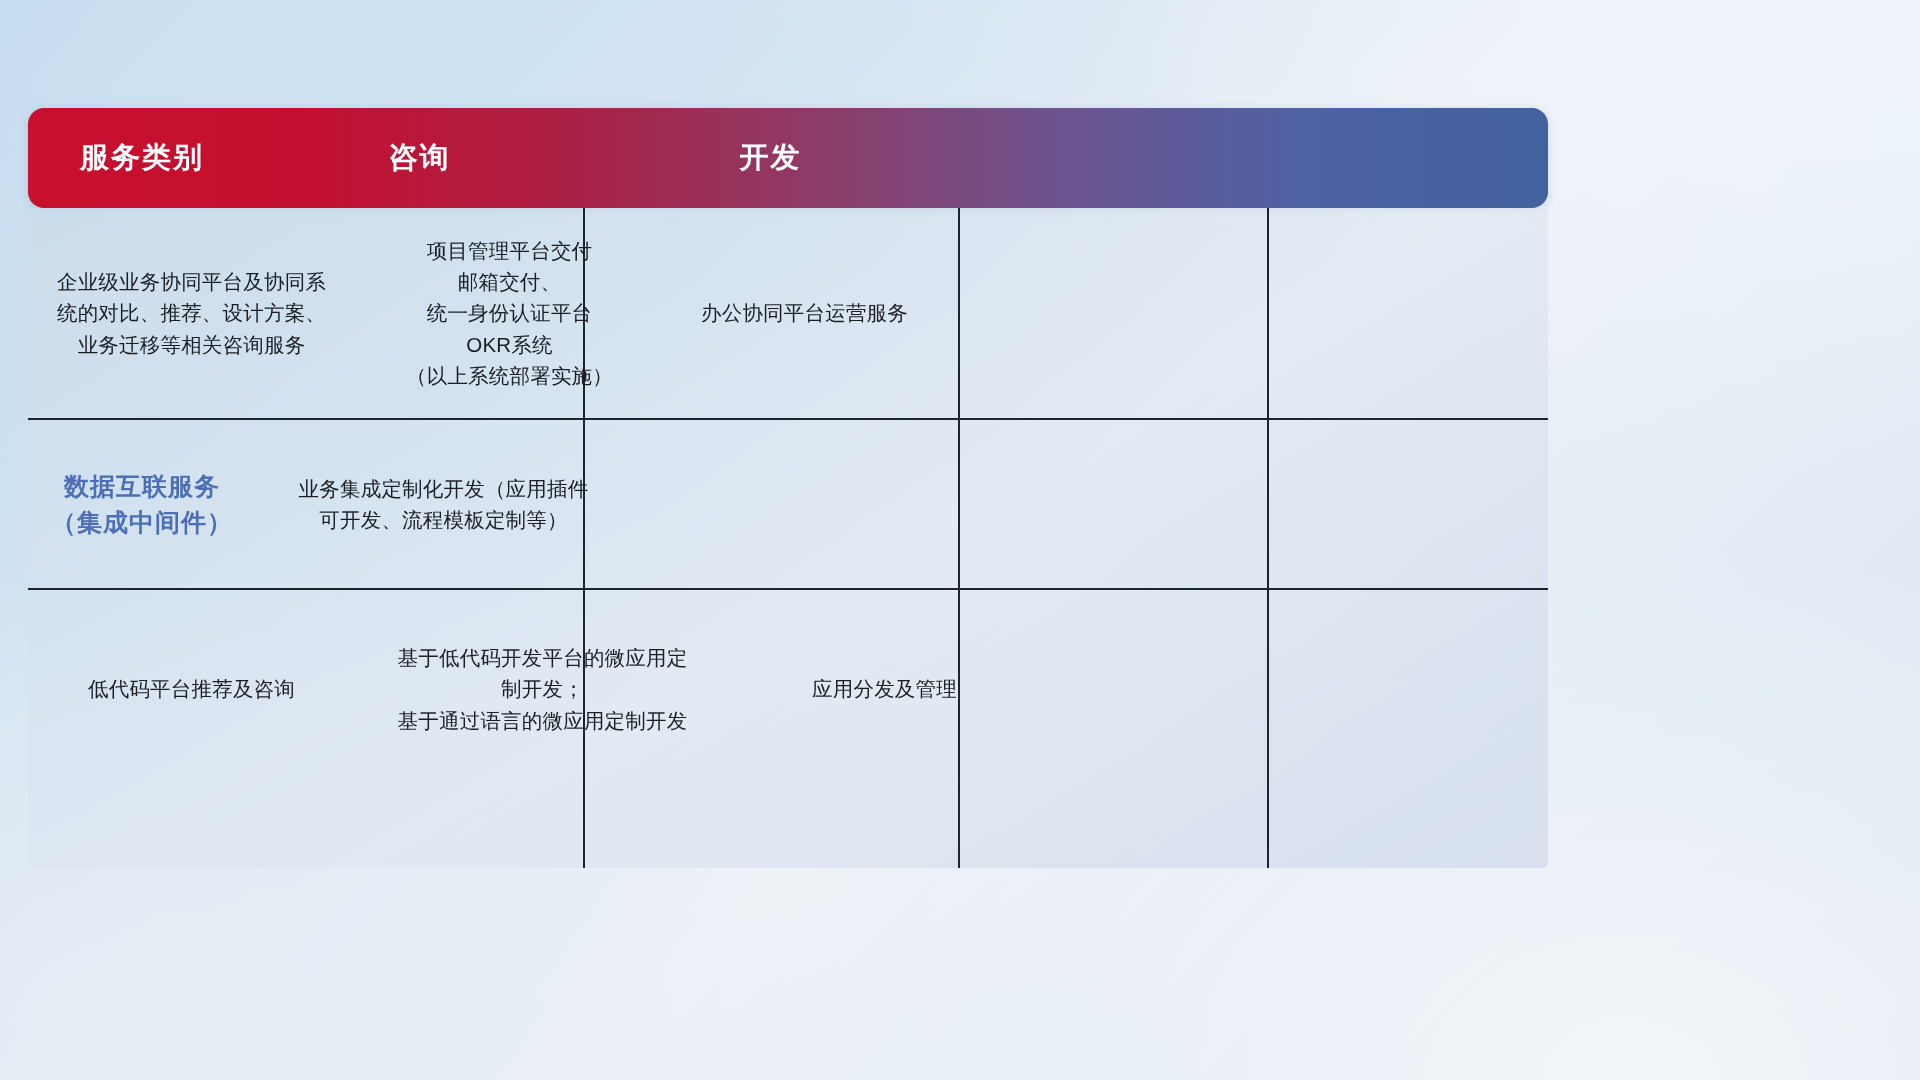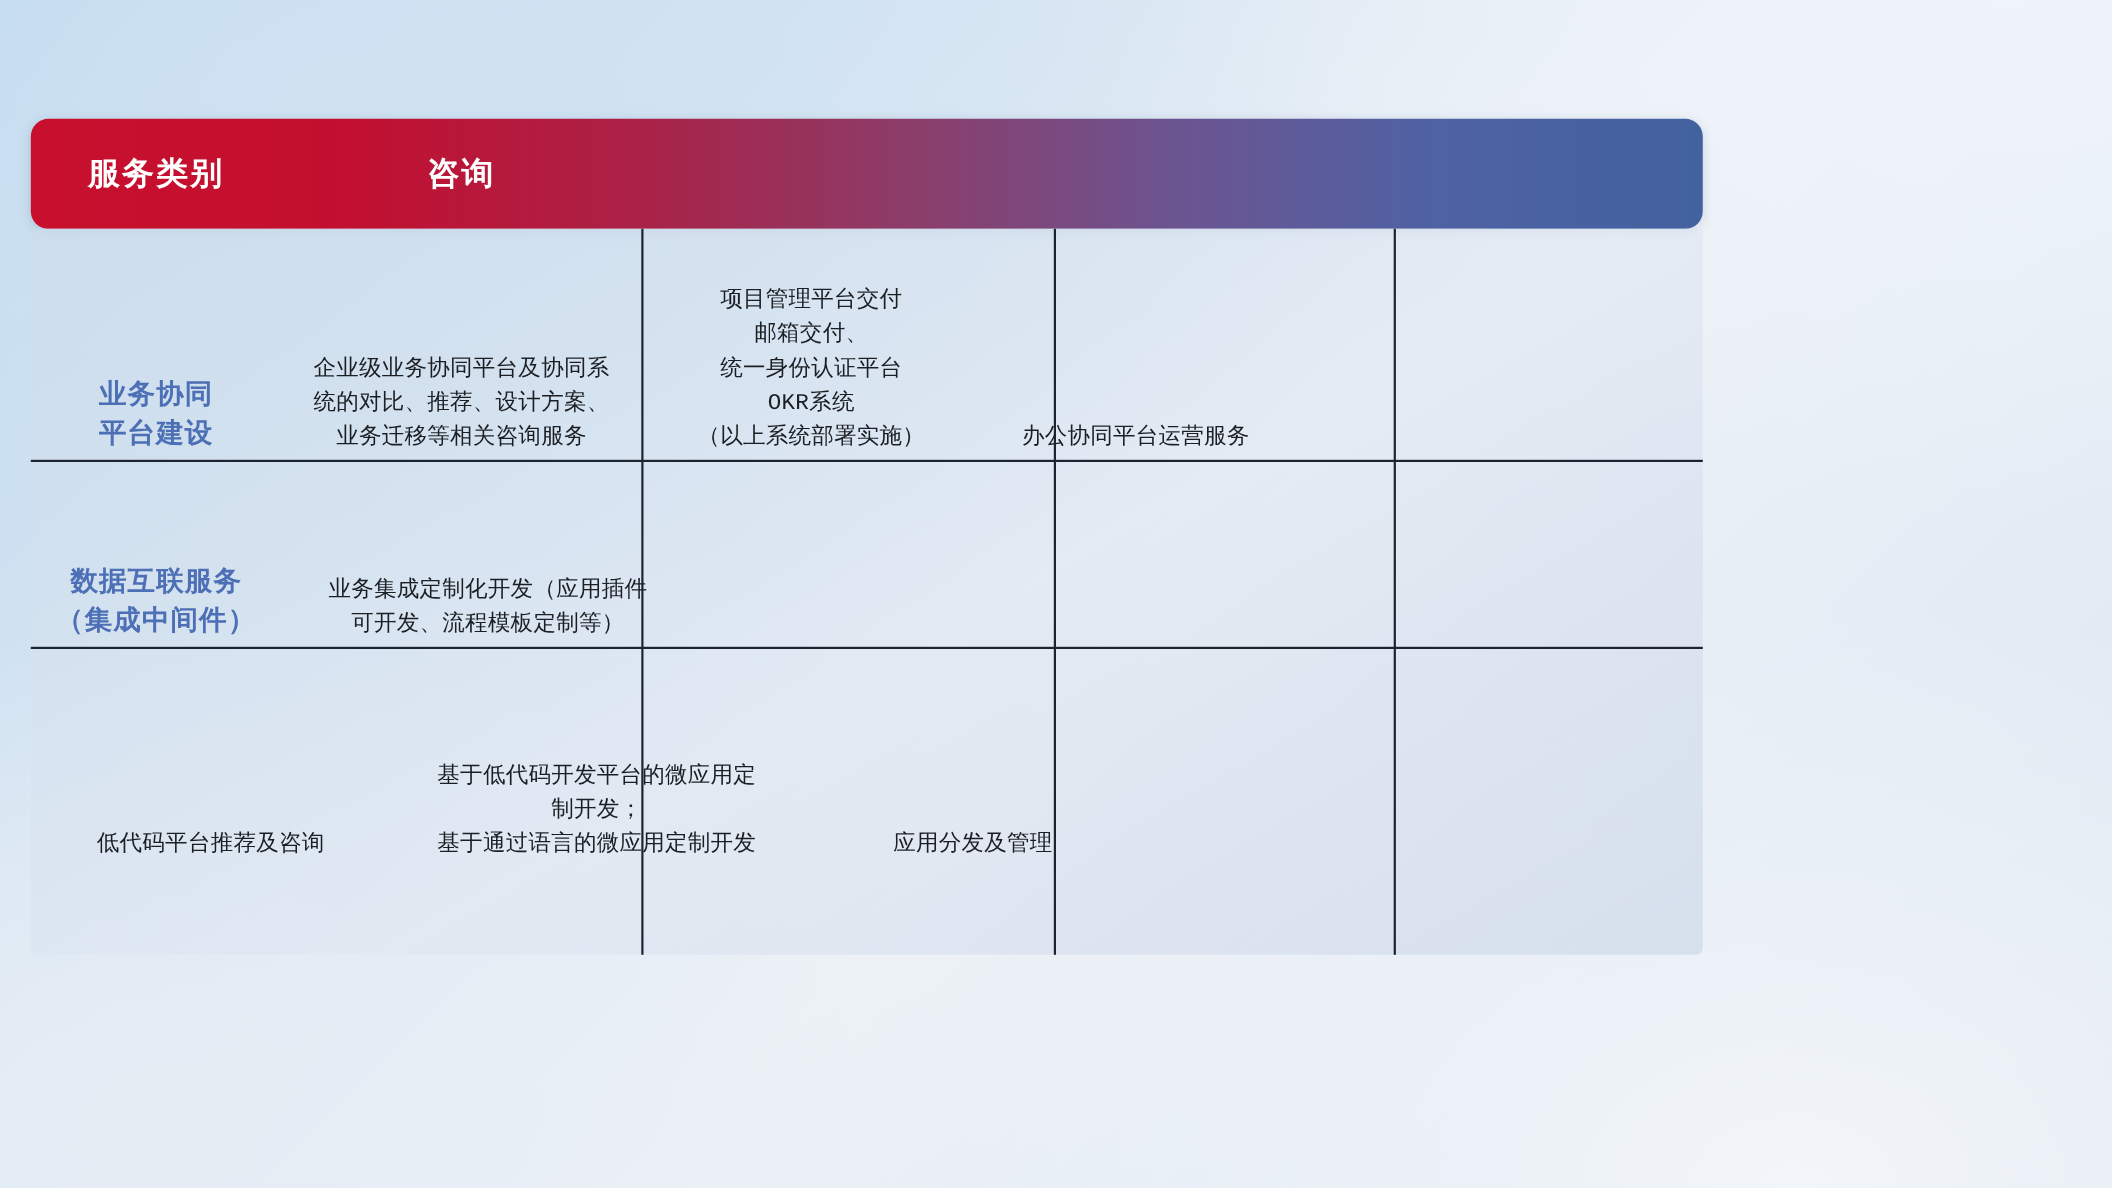--- a/index.html
+++ b/index.html
@@ -64,24 +64,23 @@
   .row{position:relative;display:flex;width:100%;box-sizing:border-box;}
   .row.r1{height:210px;}
   .row.r2{height:170px;}
   .row.r3{height:200px;}
 
   
   .row.r2, .row.r3{border-top:2px solid #1c2430;}
 
   .cell{
     box-sizing:border-box;
-    display:flex;align-items:flex-end;justify-content:center;
+    display:flex;align-items:center;justify-content:center;
     padding:4px 10px;
     text-align:center;
-    font-family:Liberation Mono, monospace;
   }
 
   
   .c0{width:228px;}
   .c1{width:327px;}
   .c2{width:375px;}
   .c3{width:309px;}
   .c4{width:281px;}
 
   .rowlabel{
@@ -112,33 +111,30 @@
 </head>
 <body>
 
 <div class="stage">
 
   <div class="table-wrap">
 
     <div class="thead">
       <div class="th c0">服务类别</div>
       <div class="th c1">咨询</div>
+      <div class="th c2">开发</div>
     </div>
 
     <div class="tbody">
 
       <div class="vdiv d1"></div>
       <div class="vdiv d2"></div>
       <div class="vdiv d3"></div>
 
       <div class="row r1">
-        <div class="cell c0">
-          <span class="rowlabel">业务协同
-平台建设</span>
-        </div>
         <div class="cell c1">
           <span class="body-text">企业级业务协同平台及协同系
 统的对比、推荐、设计方案、
 业务迁移等相关咨询服务</span>
         </div>
         <div class="cell c3">
           <span class="body-text">项目管理平台交付
 邮箱交付、
 统一身份认证平台
 OKR系统

